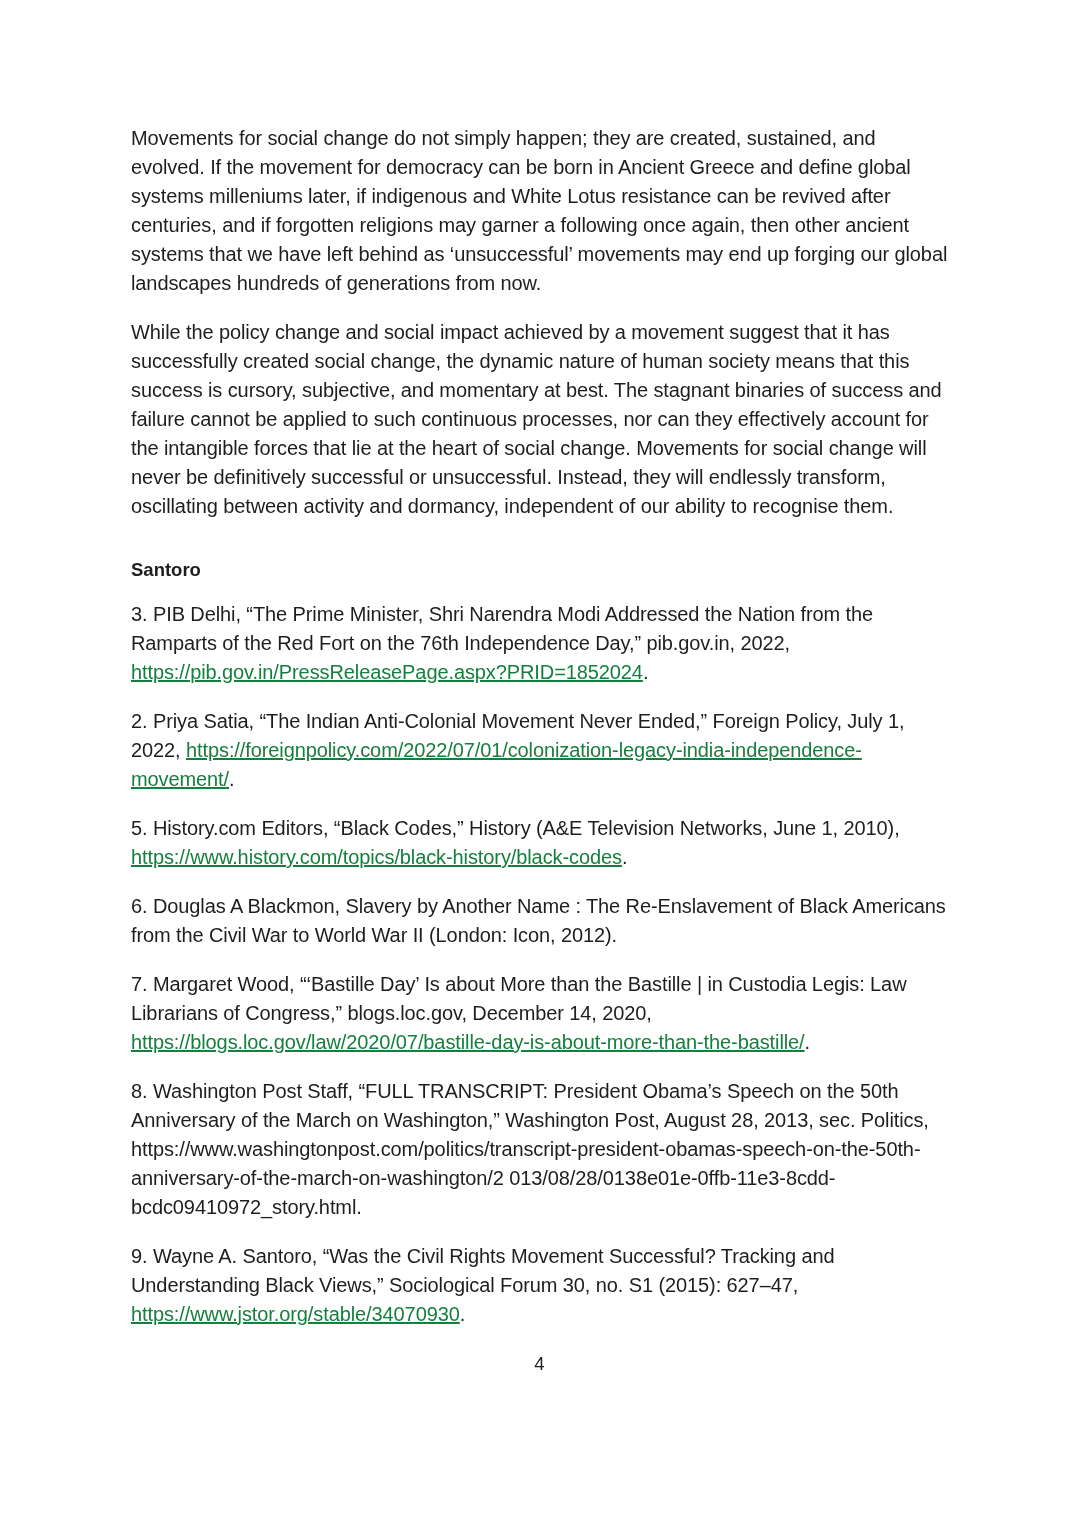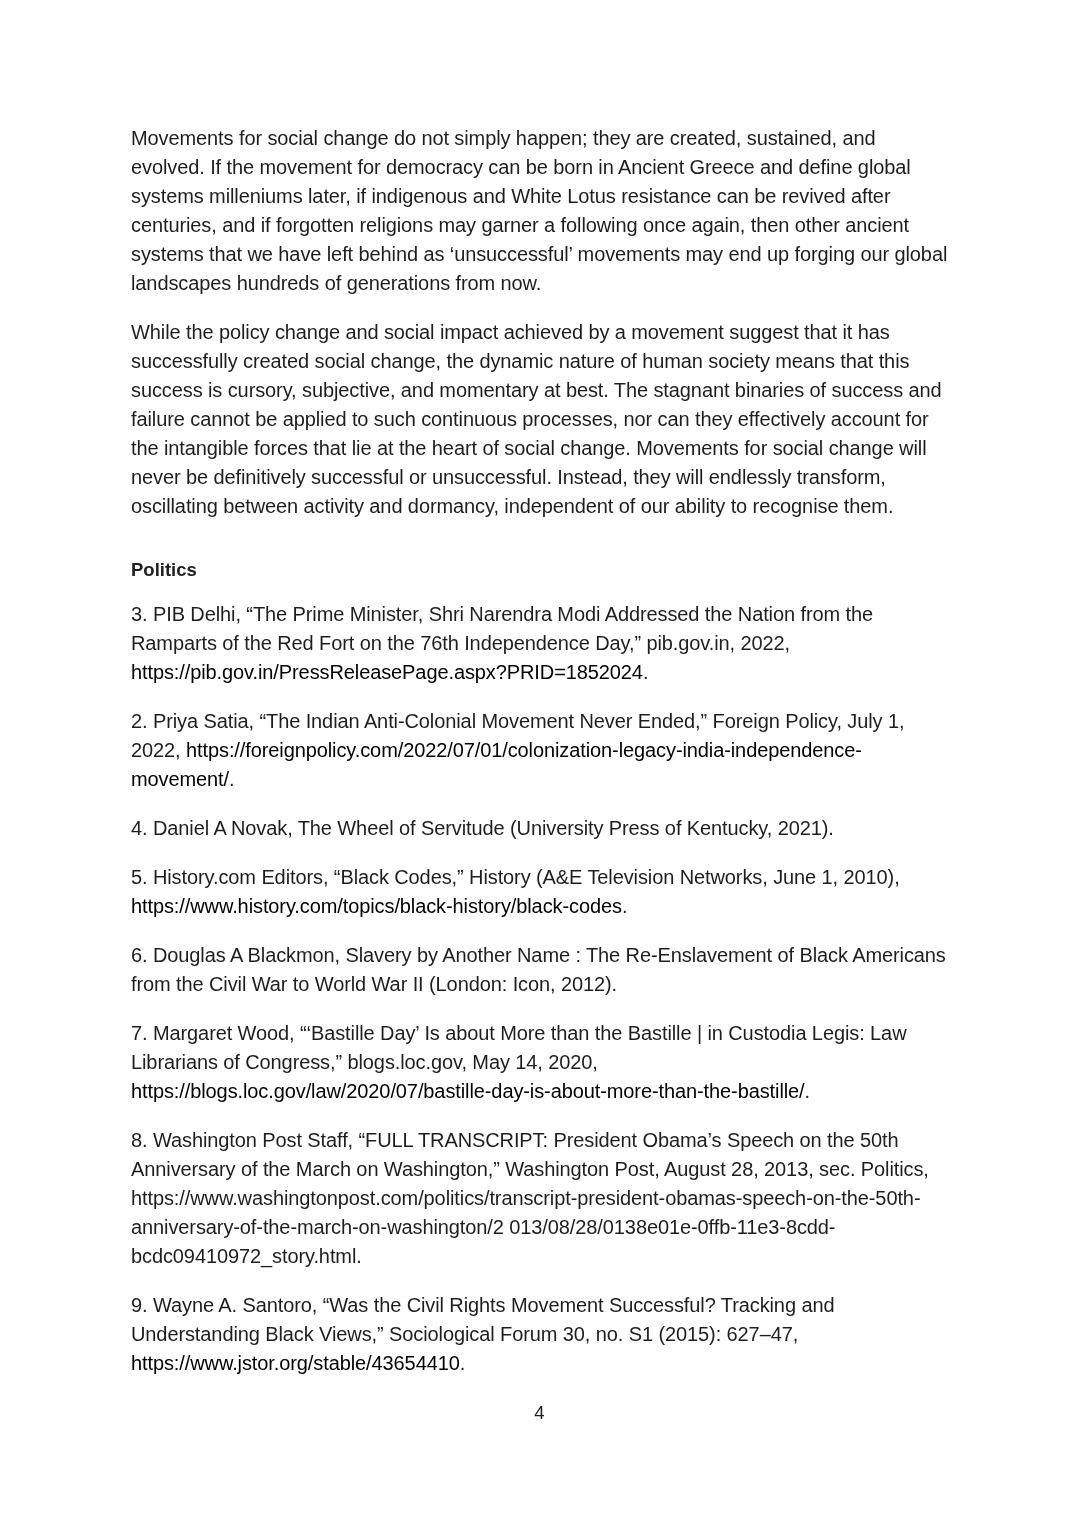--- a/index.html
+++ b/index.html
@@ -28,55 +28,55 @@
   }
   .endnote { overflow-wrap: anywhere; }
   .endnotes-heading {
     font-size: 18.5px;
     line-height: 29px;
     font-weight: bold;
     margin: 34px 0 16px 0;
     color: #1e1e1e;
   }
   a.endnote-link {
-    color: #000000;
+    color: #15803d;
+    text-decoration: underline;
     overflow-wrap: anywhere;
     cursor: pointer;
   }
   .page-footer {
     margin-top: 12px;
     text-align: center;
     font-size: 18.5px;
     line-height: 29px;
     color: #1e1e1e;
   }
 </style>
 </head>
 <body>
 
 <div class="page-content">
 
   <p class="body-par">Movements for social change do not simply happen; they are created, sustained, and evolved. If the movement for democracy can be born in Ancient Greece and define global systems milleniums later, if indigenous and White Lotus resistance can be revived after centuries, and if forgotten religions may garner a following once again, then other ancient systems that we have left behind as ‘unsuccessful’ movements may end up forging our global landscapes hundreds of generations from now.</p>
 
   <p class="body-par">While the policy change and social impact achieved by a movement suggest that it has successfully created social change, the dynamic nature of human society means that this success is cursory, subjective, and momentary at best. The stagnant binaries of success and failure cannot be applied to such continuous processes, nor can they effectively account for the intangible forces that lie at the heart of social change. Movements for social change will never be definitively successful or unsuccessful. Instead, they will endlessly transform, oscillating between activity and dormancy,  independent of our ability to recognise them.</p>
 
-  <h2 class="endnotes-heading">Politics</h2>
+  <h2 class="endnotes-heading">Santoro</h2>
 
   <p class="endnote"><span>3. PIB Delhi, “The Prime Minister, Shri Narendra Modi Addressed the Nation from the Ramparts of the Red Fort on the 76th Independence Day,” pib.gov.in, 2022, </span><a class="endnote-link">https://pib.gov.in/PressReleasePage.aspx?PRID=1852024</a><span>.</span></p>
 
   <p class="endnote"><span>2. Priya Satia, “The Indian Anti-Colonial Movement Never Ended,” Foreign Policy, July 1, 2022, </span><a class="endnote-link">https://foreignpolicy.com/2022/07/01/colonization-legacy-india-independence-movement/</a><span>.</span></p>
 
 
-  <p class="endnote"><span>4. Daniel A Novak, The Wheel of Servitude (University Press of Kentucky, 2021).</span></p>
 
   <p class="endnote"><span>5. History.com Editors, “Black Codes,” History (A&amp;E Television Networks, June 1, 2010), </span><a class="endnote-link">https://www.history.com/topics/black-history/black-codes</a><span>.</span></p>
 
   <p class="endnote"><span>6. Douglas A Blackmon, Slavery by Another Name : The Re-Enslavement of Black Americans from the Civil War to World War II (London: Icon, 2012).</span></p>
 
-  <p class="endnote"><span>7. Margaret Wood, “‘Bastille Day’ Is about More than the Bastille | in Custodia Legis: Law Librarians of Congress,” blogs.loc.gov, May 14, 2020, </span><a class="endnote-link">https://blogs.loc.gov/law/2020/07/bastille-day-is-about-more-than-the-bastille/</a><span>.</span></p>
+  <p class="endnote"><span>7. Margaret Wood, “‘Bastille Day’ Is about More than the Bastille | in Custodia Legis: Law Librarians of Congress,” blogs.loc.gov, December 14, 2020, </span><a class="endnote-link">https://blogs.loc.gov/law/2020/07/bastille-day-is-about-more-than-the-bastille/</a><span>.</span></p>
 
   <p class="endnote"><span>8. Washington Post Staff, “FULL TRANSCRIPT: President Obama’s Speech on the 50th Anniversary of the March on Washington,” Washington Post, August 28, 2013, sec. Politics, https://www.washingtonpost.com/politics/transcript-president-obamas-speech-on-the-50th-anniversary-of-the-march-on-washington/2 013/08/28/0138e01e-0ffb-11e3-8cdd-bcdc09410972_story.html.</span></p>
 
-  <p class="endnote"><span>9. Wayne A. Santoro, “Was the Civil Rights Movement Successful? Tracking and Understanding Black Views,” Sociological Forum 30, no. S1 (2015): 627–47, </span><a class="endnote-link">https://www.jstor.org/stable/43654410</a><span>.</span></p>
+  <p class="endnote"><span>9. Wayne A. Santoro, “Was the Civil Rights Movement Successful? Tracking and Understanding Black Views,” Sociological Forum 30, no. S1 (2015): 627–47, </span><a class="endnote-link">https://www.jstor.org/stable/34070930</a><span>.</span></p>
 
   <div class="page-footer">4</div>
 
 </div>
 
 </body></html>

